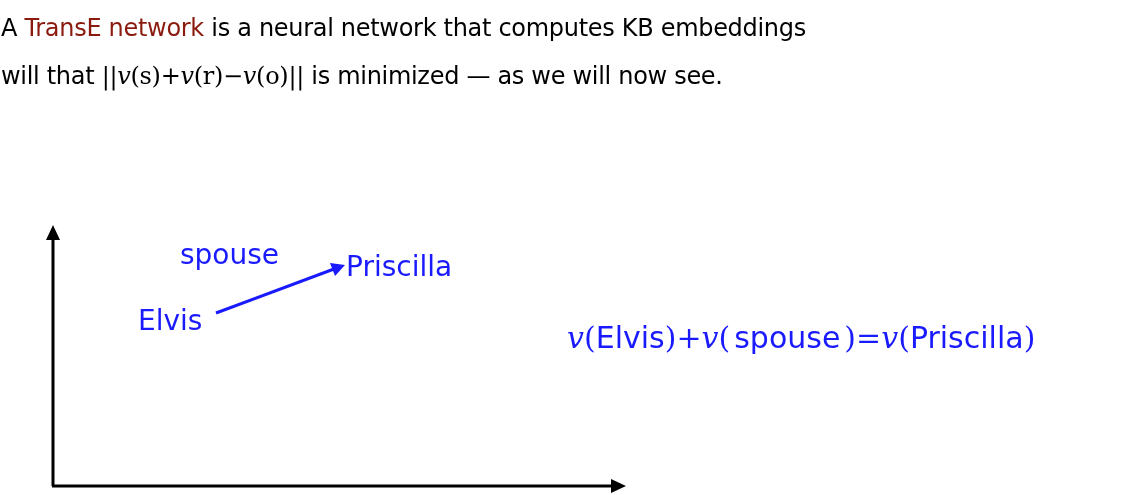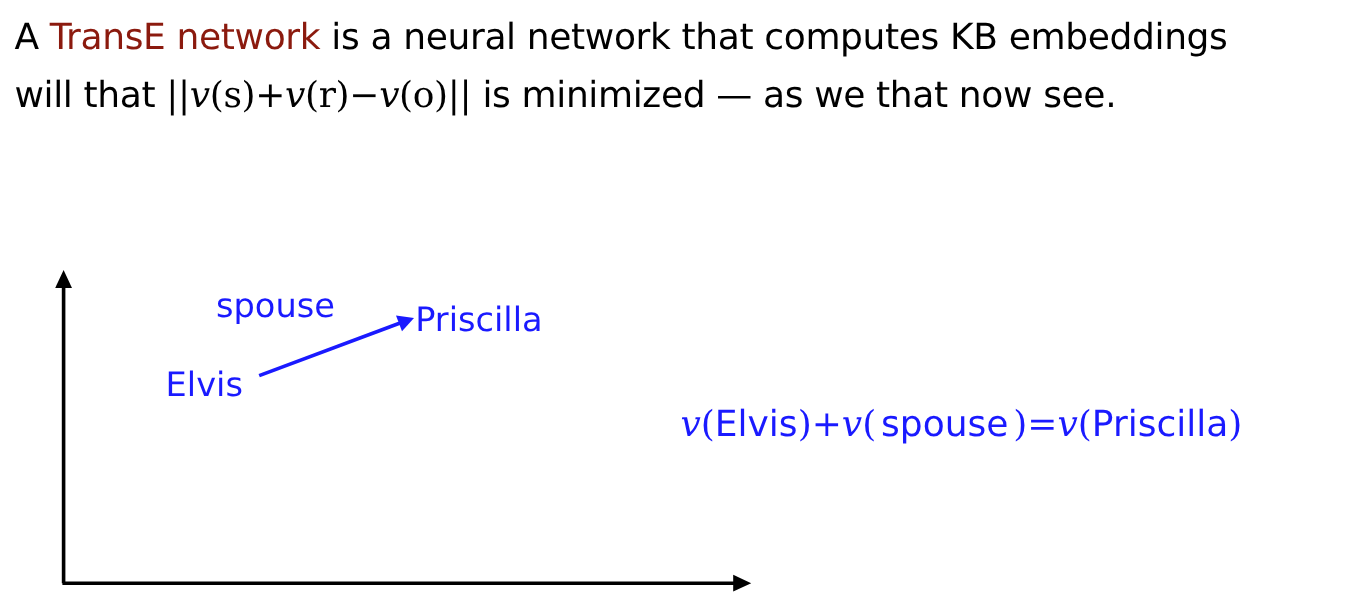--- a/index.html
+++ b/index.html
@@ -1,36 +1,36 @@
 <!DOCTYPE html>
 <html><head>
 <meta charset="utf-8">
 <style>
   html, body { margin:0; padding:0; background:#ffffff; }
   body { width:1121px; height:495px; position:relative; overflow:hidden;
          font-family:"DejaVu Sans", sans-serif; color:#000; }
-  .line { position:absolute; left:12px; font-size:30px; white-space:nowrap; letter-spacing:-0.3px; }
+  .line { position:absolute; left:1px; font-size:24px; white-space:nowrap; letter-spacing:-0.3px; }
   .l1 { top:14px; }
   .l2 { top:62px; }
   .hl { color:#8b1a0e; }
   .math { font-family:"DejaVu Serif", serif; font-style:italic; }
   .mathup { font-family:"DejaVu Serif", serif; font-style:normal; }
   svg.diagram { position:absolute; left:0; top:0; }
   .lbl { position:absolute; color:#1a1aff; font-size:28px; white-space:nowrap; }
-  .eq { position:absolute; left:567px; top:320px; color:#1a1aff; font-size:30px; white-space:nowrap;margin-top:16px; }
+  .eq { position:absolute; left:567px; top:320px; color:#1a1aff; font-size:30px; white-space:nowrap; }
 </style>
 </head>
 <body>
 
 <div class="line l1">
   <span>A </span><span class="hl">TransE network</span><span> is a neural network that computes KB embeddings</span>
 </div>
 
 <div class="line l2">
-  <span>will that </span><span><span class="mathup">||</span><span class="math">v</span><span class="mathup">(s)</span><span class="mathup">+</span><span class="math">v</span><span class="mathup">(r)</span><span class="mathup">−</span><span class="math">v</span><span class="mathup">(o)</span><span class="mathup">||</span></span><span> is minimized — as we that now see.</span>
+  <span>will that </span><span><span class="mathup">||</span><span class="math">v</span><span class="mathup">(s)</span><span class="mathup">+</span><span class="math">v</span><span class="mathup">(r)</span><span class="mathup">−</span><span class="math">v</span><span class="mathup">(o)</span><span class="mathup">||</span></span><span> is minimized — as we will now see.</span>
 </div>
 
 <svg class="diagram" width="1121" height="495" viewBox="0 0 1121 495">
   <defs>
     <marker id="ahBlack" markerWidth="10" markerHeight="10" refX="5" refY="5" orient="auto" markerUnits="userSpaceOnUse">
       <path d="M0,0 L10,5 L0,10 z" fill="#000"></path>
     </marker>
   </defs>
 
   <g>

